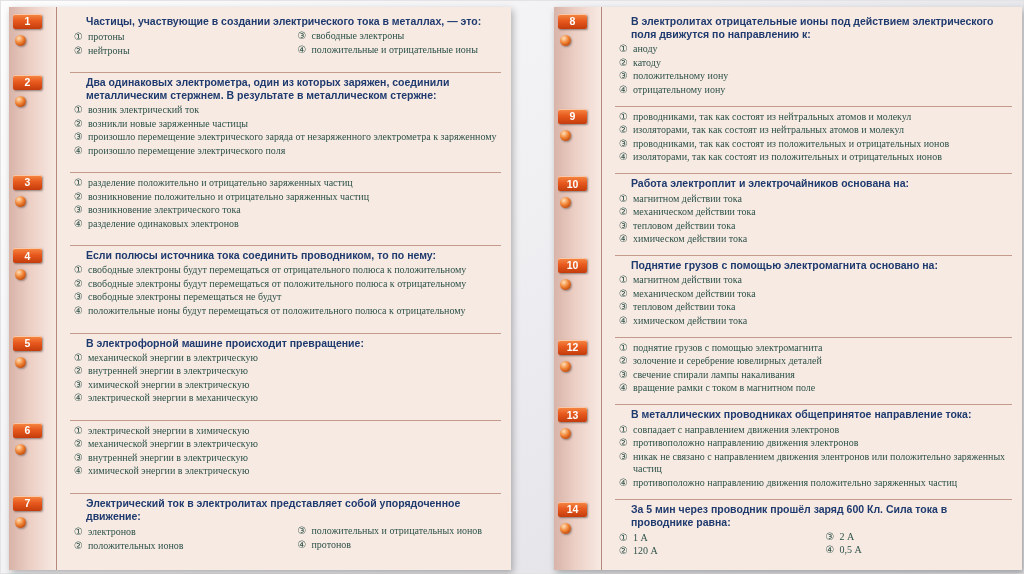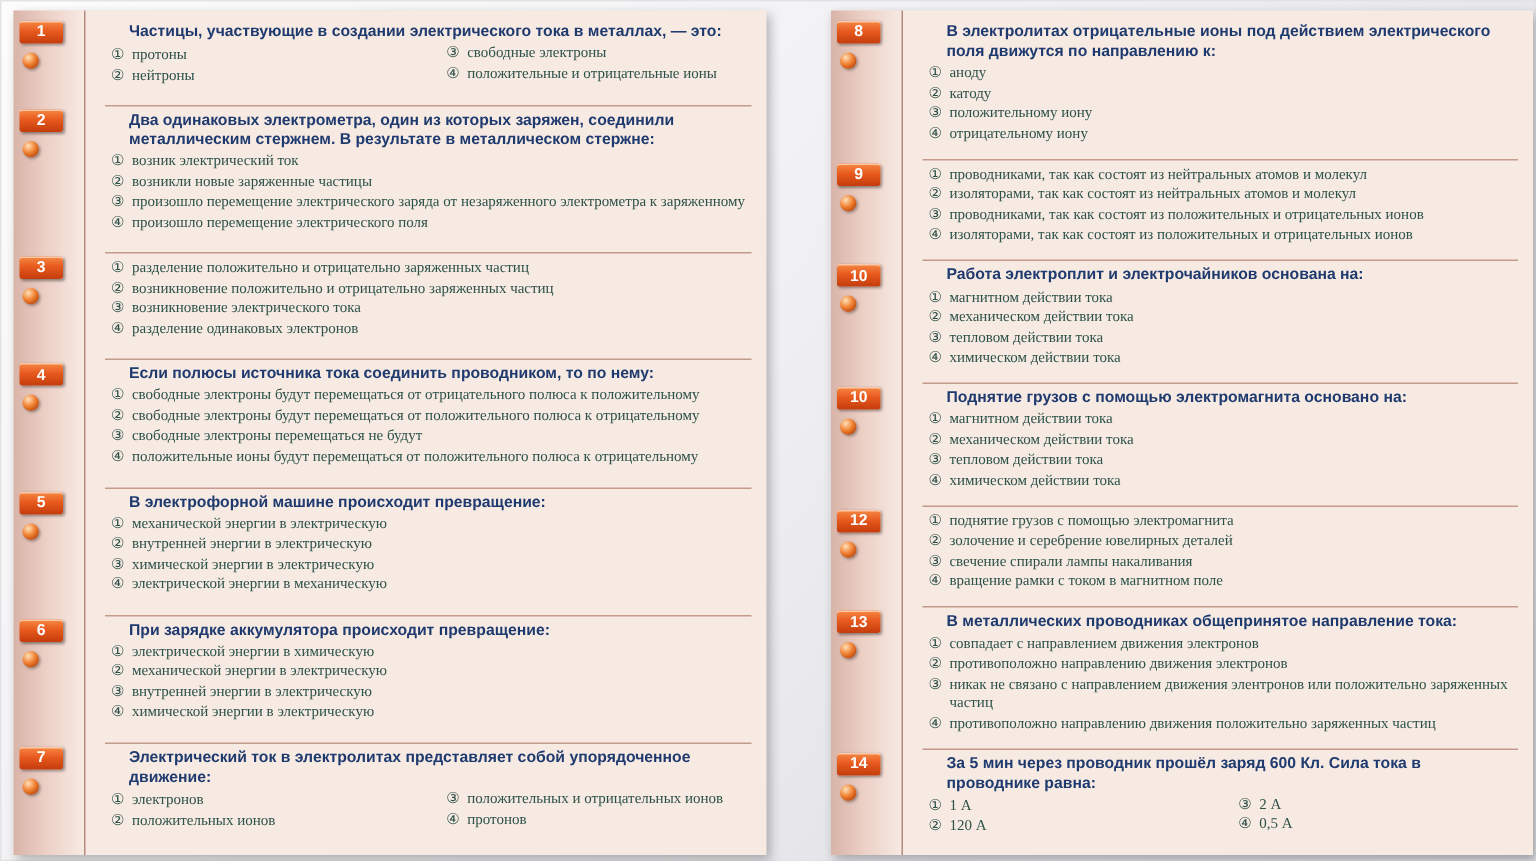--- a/index.html
+++ b/index.html
@@ -230,21 +230,20 @@
     <span class="opt-text">электрической энергии в механическую</span>
   </div>
 </div>
   </section>
 
   <section class="question">
     <span class="badge">
             <b class="badge-num">6</b>
           </span>
     <span class="ball"></span>
-    <h3 class="q-title">При зарядке аккумулятора происходит превращение:</h3>
     <div class="options">
   <div class="option">
     <span class="opt-num">①</span>
     <span class="opt-text">электрической энергии в химическую</span>
   </div>
 
   <div class="option">
     <span class="opt-num">②</span>
     <span class="opt-text">механической энергии в электрическую</span>
   </div>

